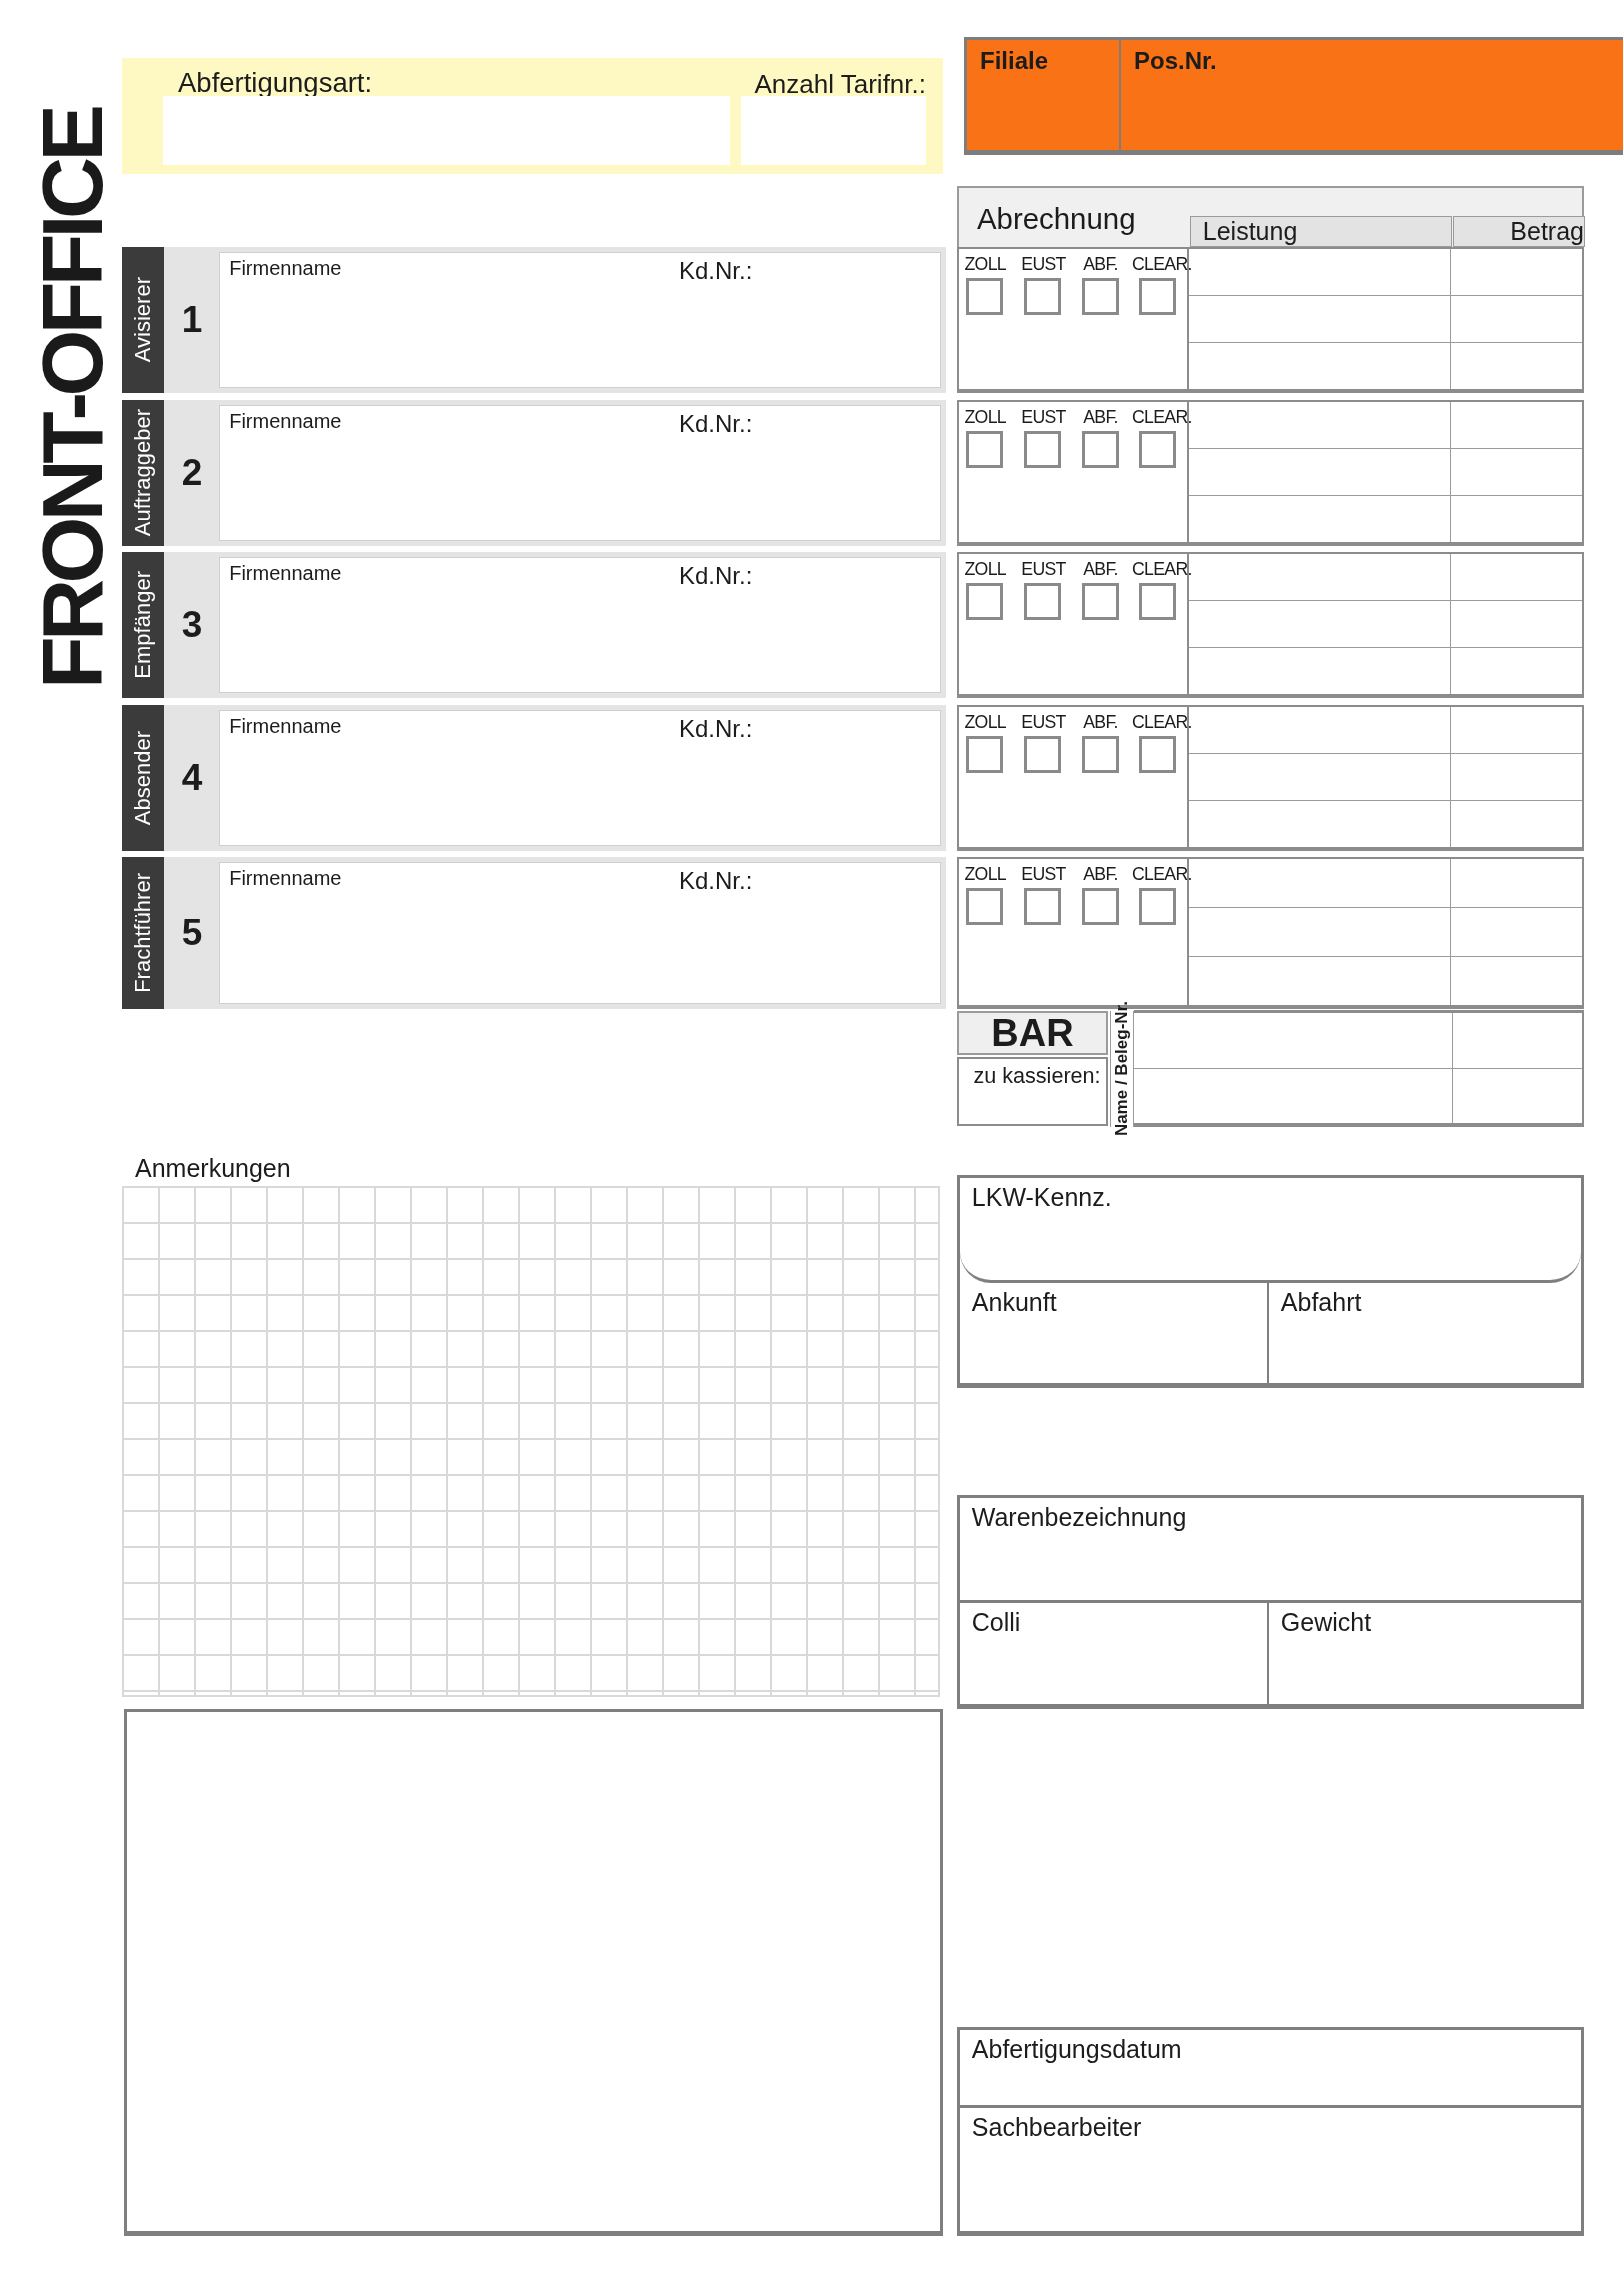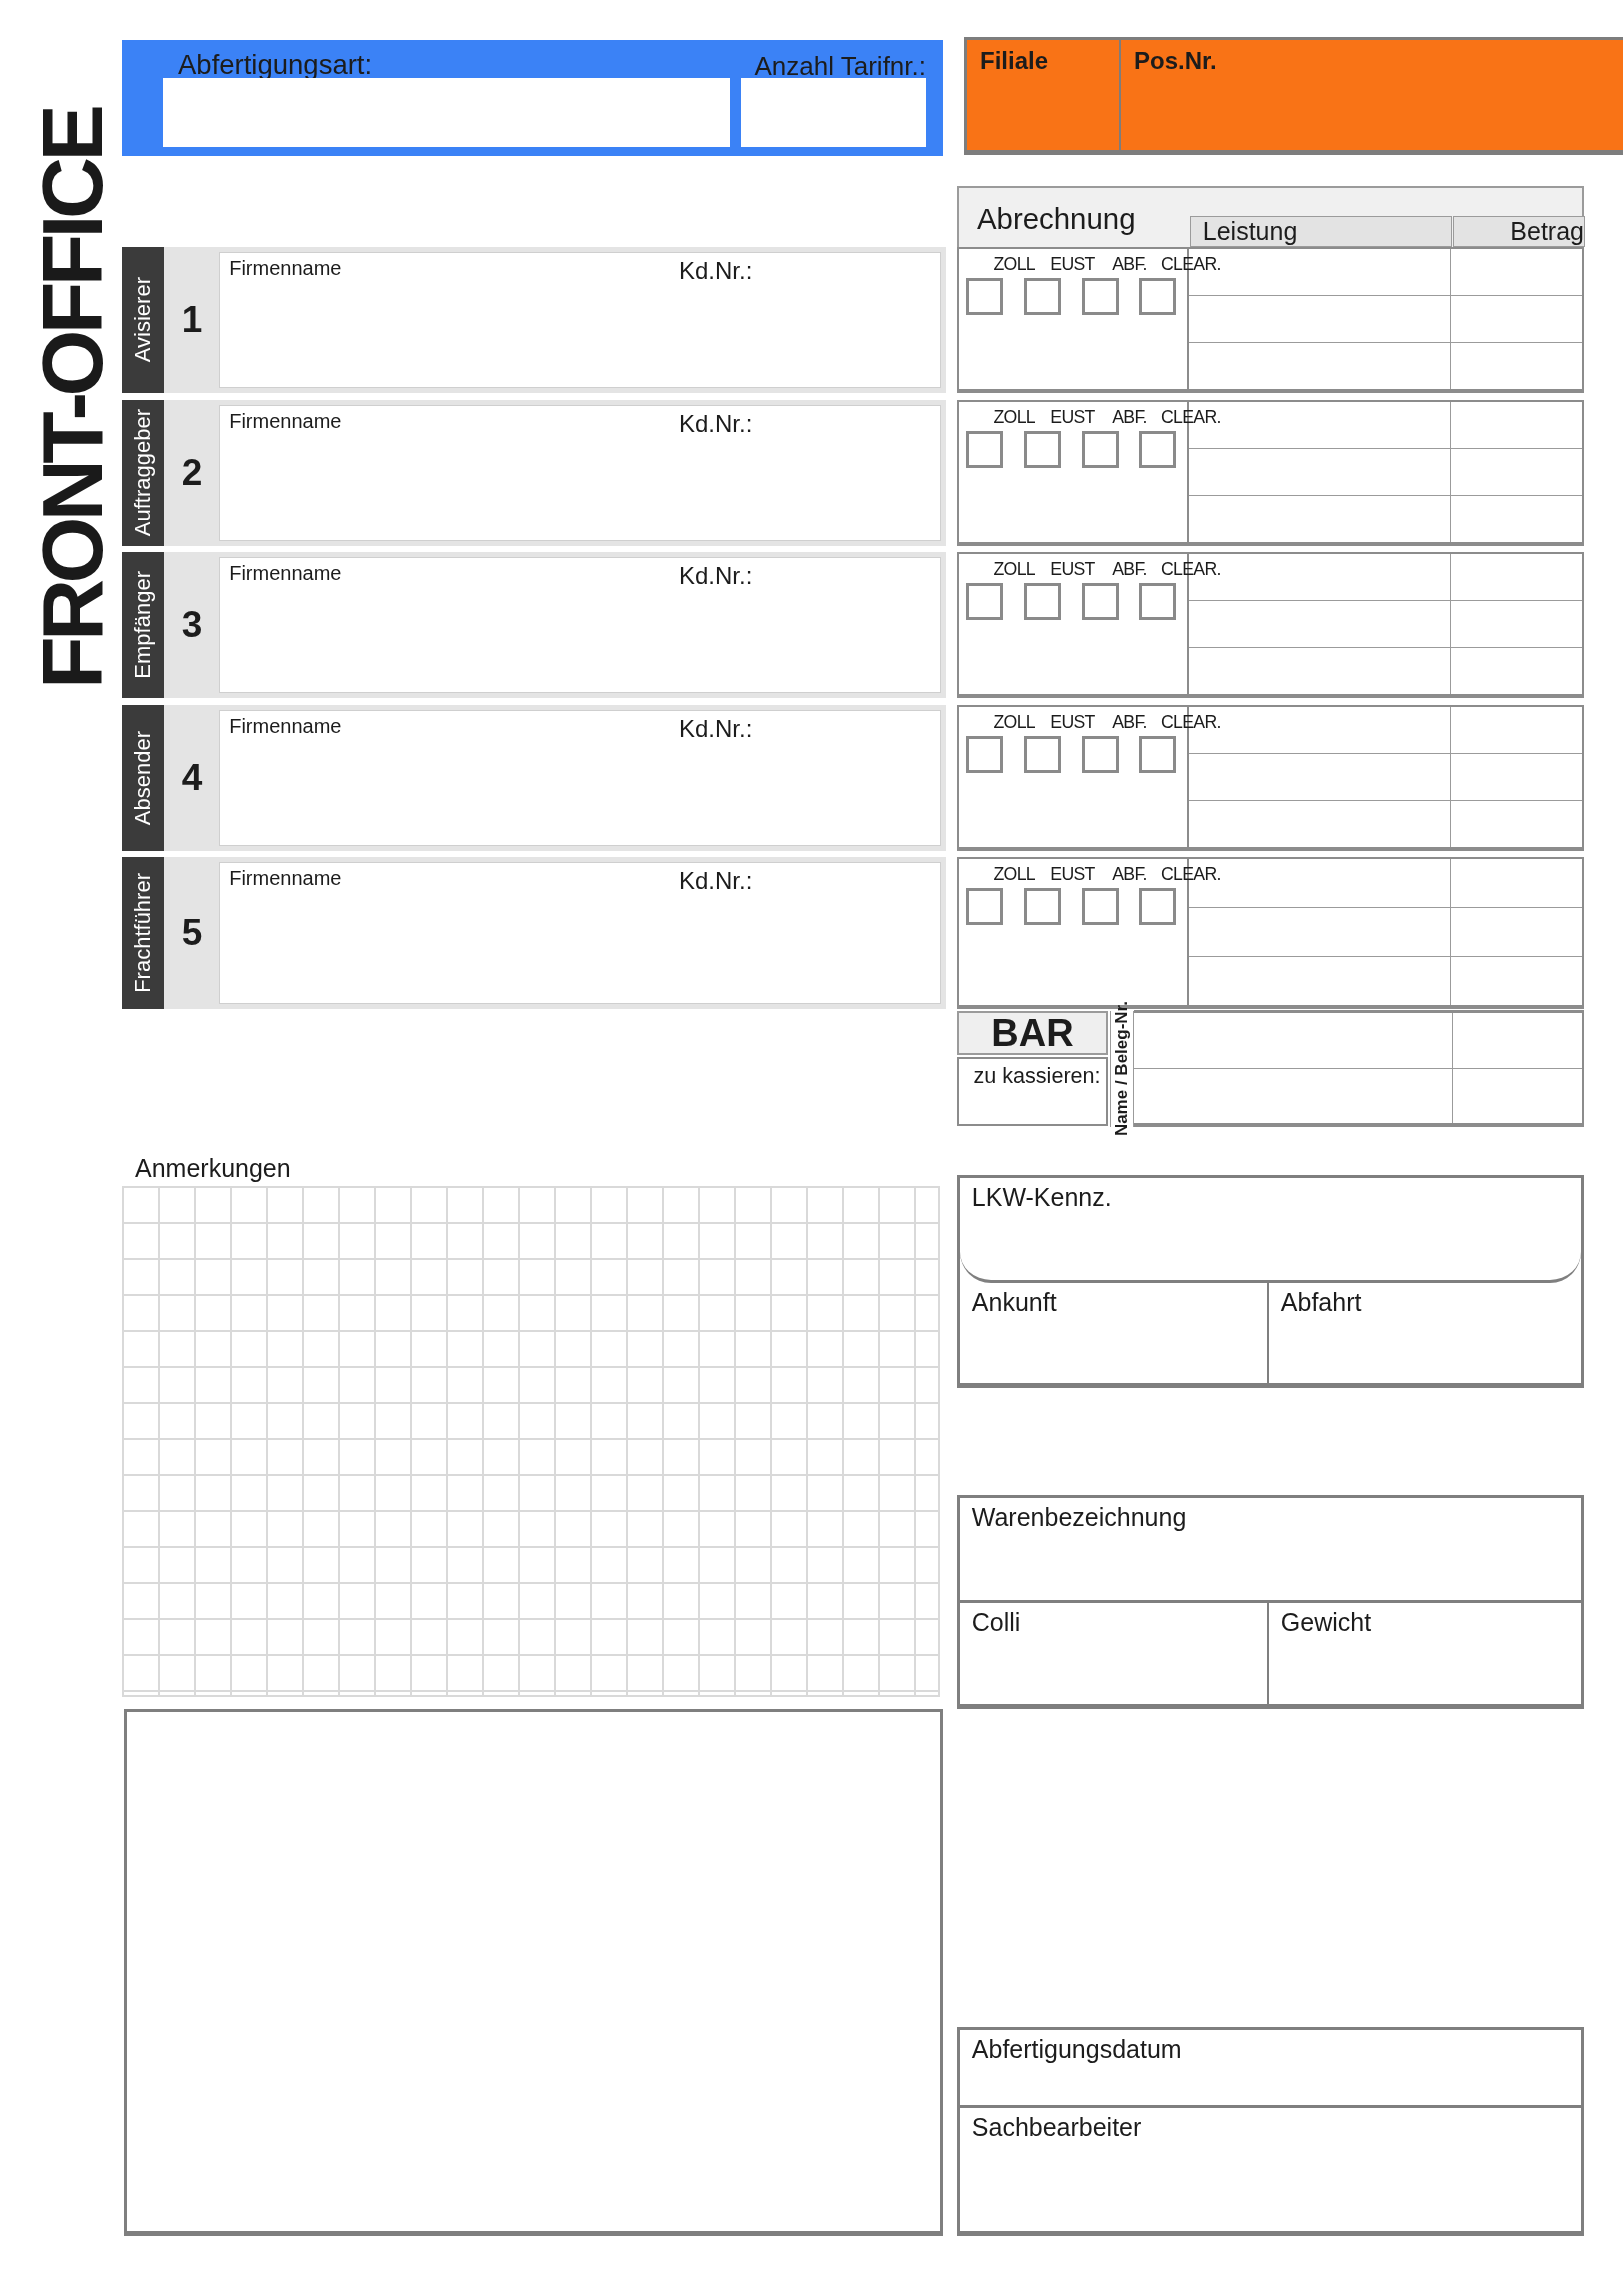--- a/index.html
+++ b/index.html
@@ -22,21 +22,21 @@
 
   
   .brand{
     left:26px;top:26px;height:746px;width:92px;
     display:flex;align-items:center;justify-content:center;
     font-size:86px;font-weight:bold;letter-spacing:-4.6px;
     color:#1a1a1a;
   }
 
   
-  .head-band{left:122px;top:40px;width:821px;height:116px;background:#3b82f6;}
+  .head-band{left:122px;top:58px;width:821px;height:116px;background:#fef9c3;}
   .head-label{font-size:27.5px;color:#1c1c1c;}
   .inputbox{background:#ffffff;}
 
   
   .fil-box{
     left:964px;top:37px;width:723px;height:118px;
     background:#f97316;border:3.3px solid #7d7d7d;border-bottom-width:5.2px;
     box-sizing:border-box;display:flex;font-weight:bold;
   }
   .fil-cell{box-sizing:border-box;padding:6.5px 0 0 13px;font-size:24px;}
@@ -61,21 +61,21 @@
     justify-content:center;font-size:37px;font-weight:bold;}
   .firm-box{left:97px;top:5.2px;right:5.2px;bottom:5.2px;background:#ffffff;
     border:1.3px solid #cfcfcf;box-sizing:border-box;}
   .firm-label{left:9.2px;top:3.9px;font-size:20px;}
   .kdnr-label{left:459px;top:3.9px;font-size:24px;}
 
   
   .abr-block{left:957px;width:627px;background:#ffffff;
     border:2.6px solid #8c8c8c;border-bottom-width:4.6px;box-sizing:border-box;}
   .abr-left{left:0;top:0;bottom:0;width:230px;border-right:2px solid #8c8c8c;box-sizing:border-box;}
-  .cb-label{top:5.2px;width:51px;text-align:center;font-size:17.7px;letter-spacing:-0.7px;margin-left:29px;}
+  .cb-label{top:5.2px;width:51px;text-align:center;font-size:17.7px;letter-spacing:-0.7px;}
   .checkbox{top:29px;width:37px;height:37px;border:3.9px solid #8a8a8a;background:#ffffff;box-sizing:border-box;}
   .abr-right{left:230px;right:0;top:0;bottom:0;display:flex;flex-direction:column;}
   .abr-subrow{flex:1;display:flex;border-bottom:1.3px solid #9b9b9b;box-sizing:border-box;}
   .abr-subrow.last{border-bottom:none;}
   .abr-cell-l{width:262px;border-right:1.3px solid #9b9b9b;box-sizing:border-box;}
   .abr-cell-b{flex:1;}
 
   
   .bar-box{left:957px;top:1011px;width:151px;height:44px;background:#efefef;
     border:2px solid #9b9b9b;box-sizing:border-box;display:flex;align-items:center;

